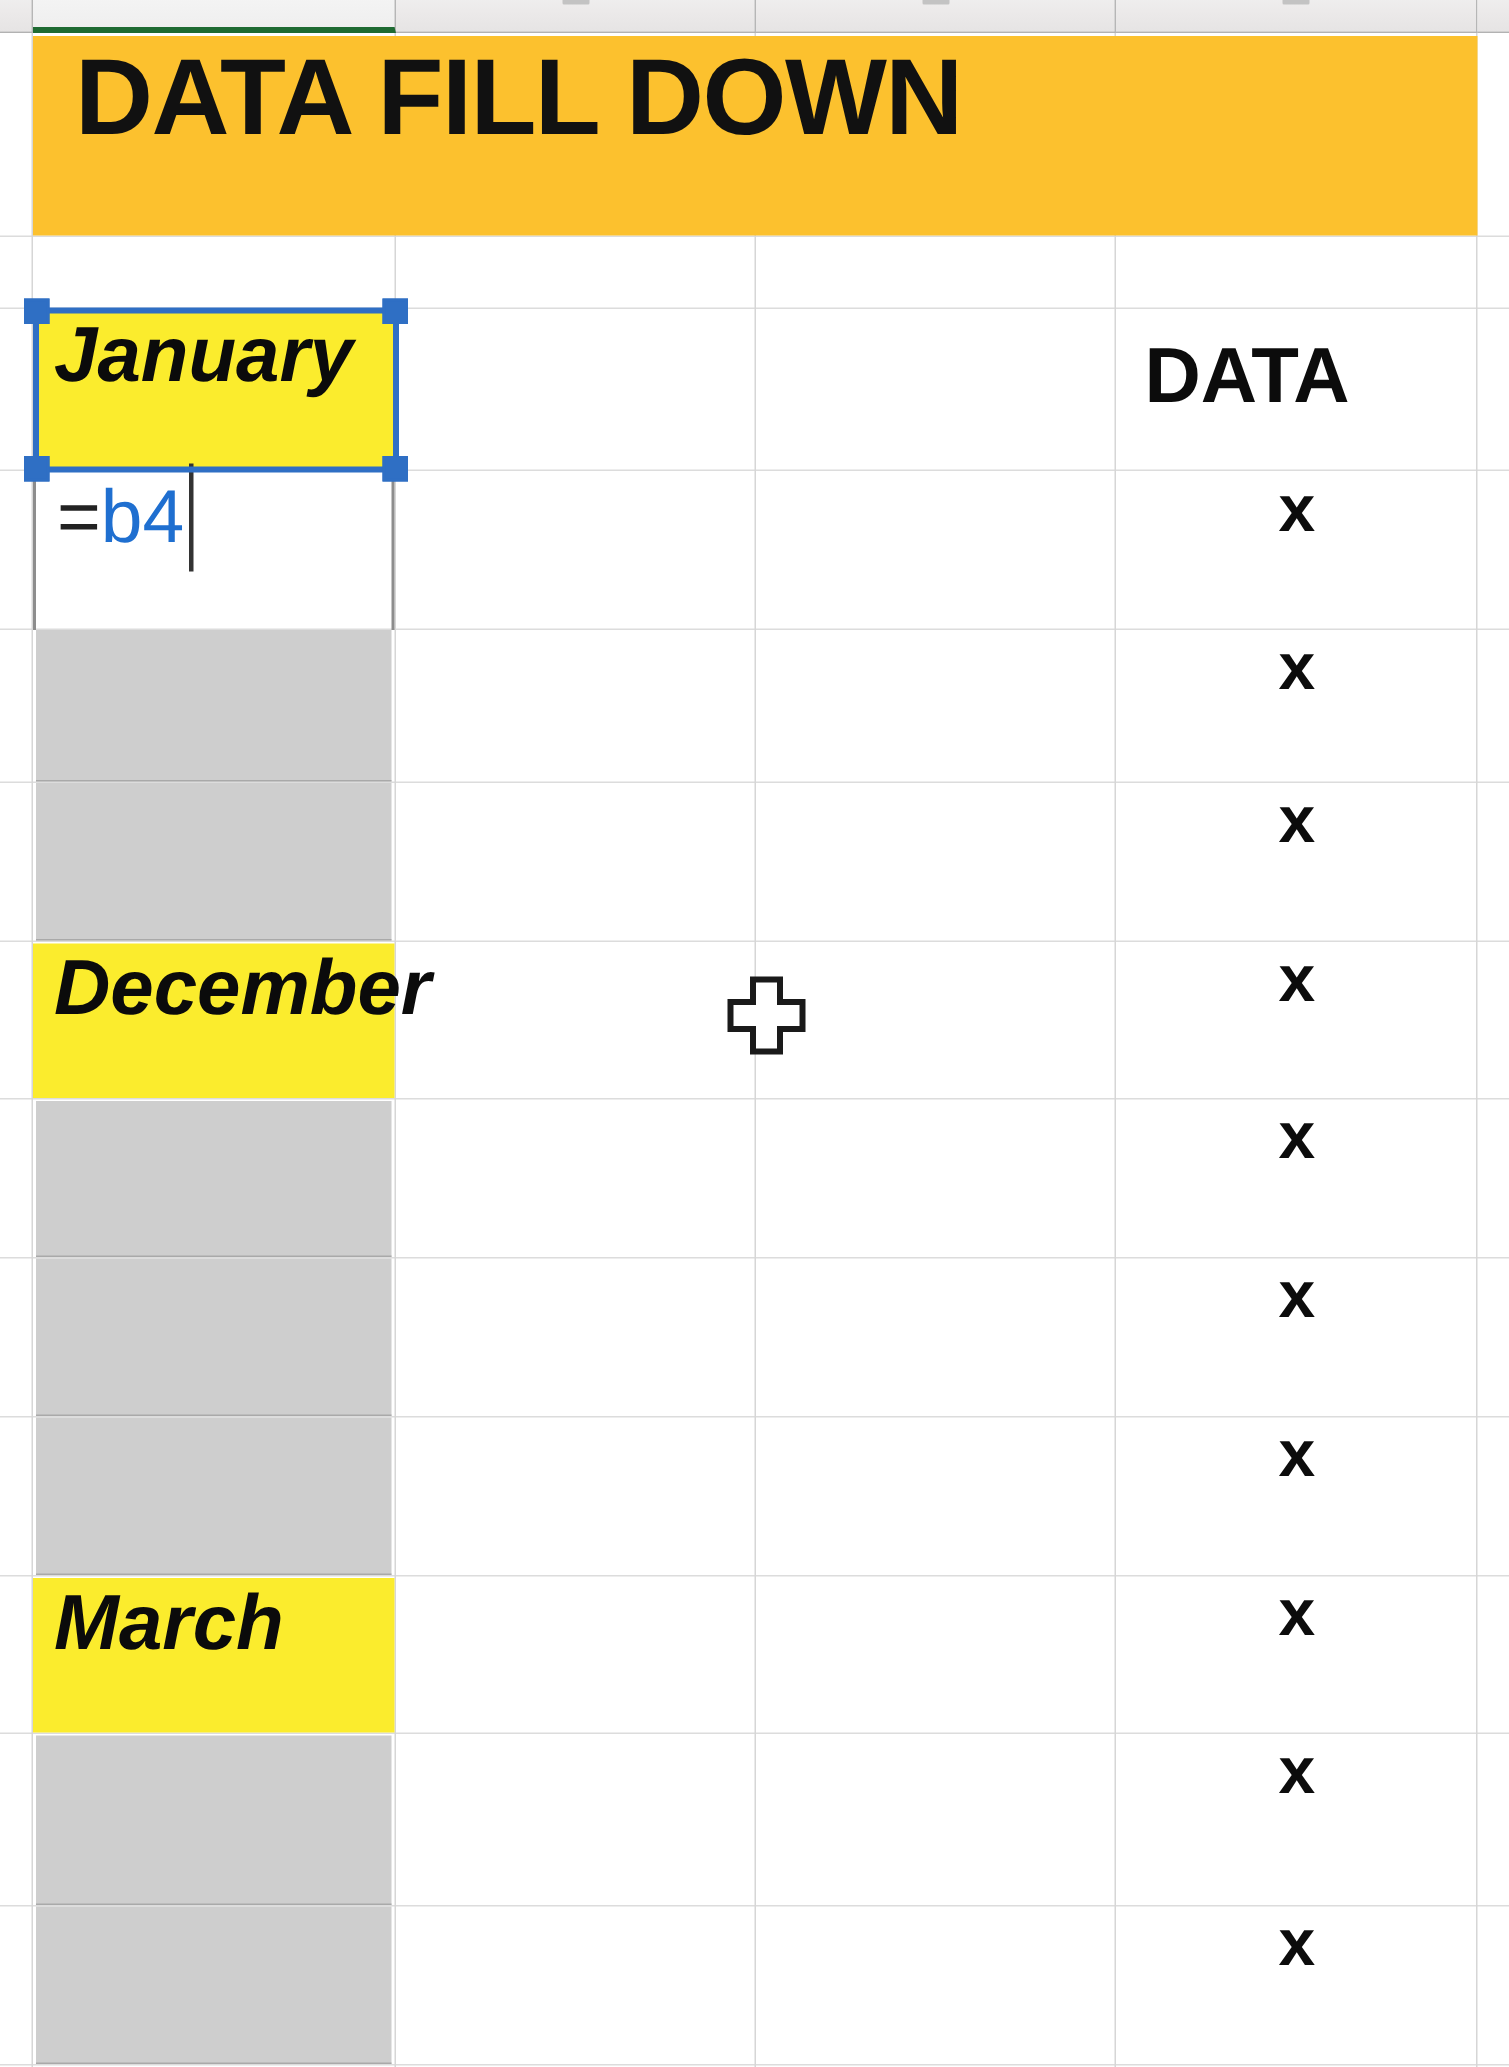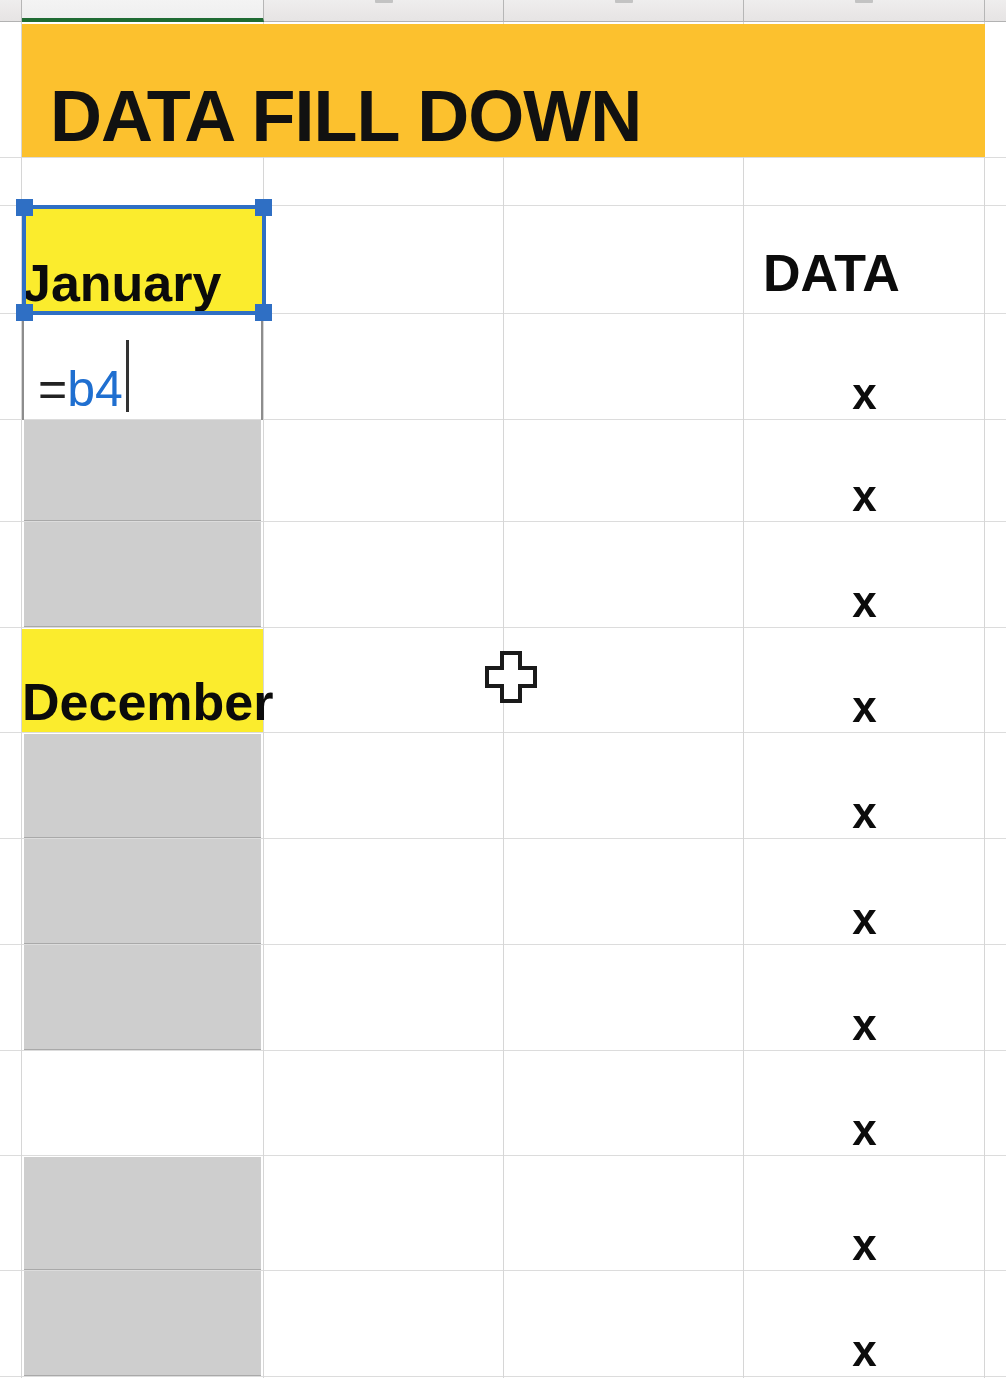--- a/index.html
+++ b/index.html
@@ -62,39 +62,41 @@
     position: absolute;
     height: 1px;
     background: #dcdcdc;
   }
 
   
   .cell {
     position: absolute;
     box-sizing: border-box;
     display: flex;
-    align-items: flex-end;
+    align-items: flex-start;
     overflow: visible;
     white-space: nowrap;
   }
 
   .title-banner {
     background: #FCC12E;
     font-size: 72px;
     font-weight: bold;
     color: #111111;
     letter-spacing: -1px;
     padding-left: 28px;
   }
 
   .month-cell {
     background: #FBEC2D;
     font-size: 52px;
     font-weight: bold;
     color: #0b0b0b;
+    padding-left: 14px;
+    font-style: italic;
   }
 
   .gray-cell {
     background: #CECECE;
     border-bottom: 1px solid #a9a9a9;
   }
 
   .formula-cell {
     background: #ffffff;
     font-size: 50px;
@@ -223,25 +225,28 @@
   <div class="cell gray-cell" style="left:24px; top:522px; width:237px; height:105px;"></div>
 
   <div class="cell month-cell" style="left:22px; top:629px; width:241px; height:103px;">
     <span>December</span>
   </div>
 
   <div class="cell gray-cell" style="left:24px; top:734px; width:237px; height:104px;"></div>
   <div class="cell gray-cell" style="left:24px; top:839px; width:237px; height:105px;"></div>
   <div class="cell gray-cell" style="left:24px; top:945px; width:237px; height:105px;"></div>
 
+  <div class="cell month-cell" style="left:22px; top:1052px; width:241px; height:103px;">
+    <span>March</span>
+  </div>
 
   <div class="cell gray-cell" style="left:24px; top:1157px; width:237px; height:113px;"></div>
   <div class="cell gray-cell" style="left:24px; top:1271px; width:237px; height:105px;"></div>
 
-  <div class="cell data-head" style="left:745px; top:197px; width:239px; height:106px;">
+  <div class="cell data-head" style="left:745px; top:221px; width:239px; height:106px;">
     <span>DATA</span>
   </div>
 
   <div class="cell data-x" style="left:745px; top:315px; width:239px; height:104px;">
     <span>x</span>
   </div>
   <div class="cell data-x" style="left:745px; top:420px; width:239px; height:101px;">
     <span>x</span>
   </div>
   <div class="cell data-x" style="left:745px; top:522px; width:239px; height:105px;">

